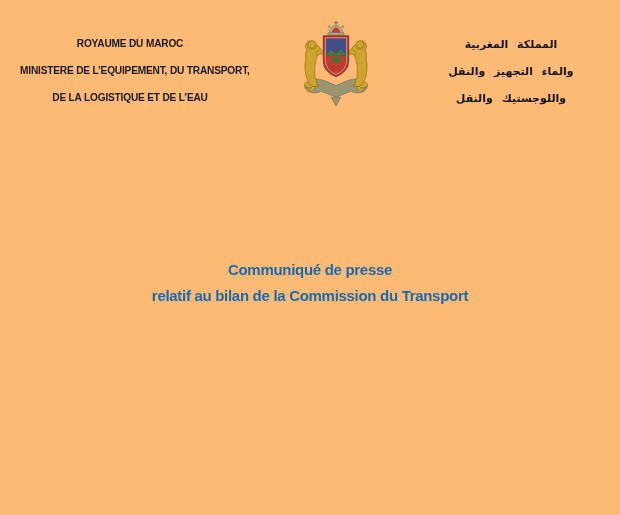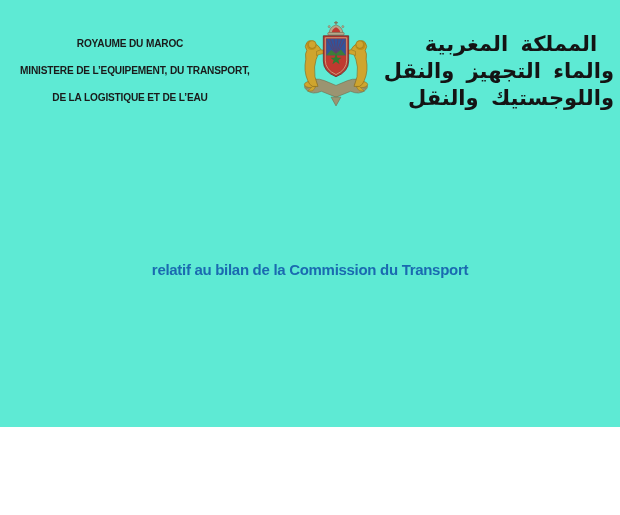--- a/index.html
+++ b/index.html
@@ -3,22 +3,22 @@
 <meta charset="utf-8">
 <style>
   html, body {
     margin: 0;
     padding: 0;
     background: #ffffff;
   }
   .page {
     position: relative;
     width: 620px;
-    height: 427px;
-    background: #5eead4;
+    height: 515px;
+    background: #fdba74;
     overflow: hidden;
     font-family: "Liberation Sans", sans-serif;
   }
   
   .fr-block {
     position: absolute;
     left: 5px;
     top: 30px;
     width: 250px;
     text-align: center;
@@ -49,21 +49,21 @@
   
   .ar-block {
     position: absolute;
     left: 408px;
     top: 31px;
     width: 206px;
     direction: rtl;
     text-align: center;
     color: #141414;
     font-weight: bold;
-    font-size: 21px;
+    font-size: 11px;
     line-height: 27px;
     word-spacing: 5px;
     font-family: "DejaVu Sans", sans-serif;
   }
   .ar-block .line {
     white-space: nowrap;
   }
   
   .title-block {
     position: absolute;
@@ -135,16 +135,17 @@
     </svg>
   </div>
 
   <div class="ar-block">
     <div class="line">المملكة المغربية</div>
     <div class="line">والماء التجهيز والنقل</div>
     <div class="line">واللوجستيك والنقل</div>
   </div>
 
   <div class="title-block" style="color: rgb(26, 106, 176);">
+    <div class="line">Communiqué de presse</div>
     <div class="line">relatif au bilan de la Commission du Transport</div>
   </div>
 
 </div>
 
 </body></html>

